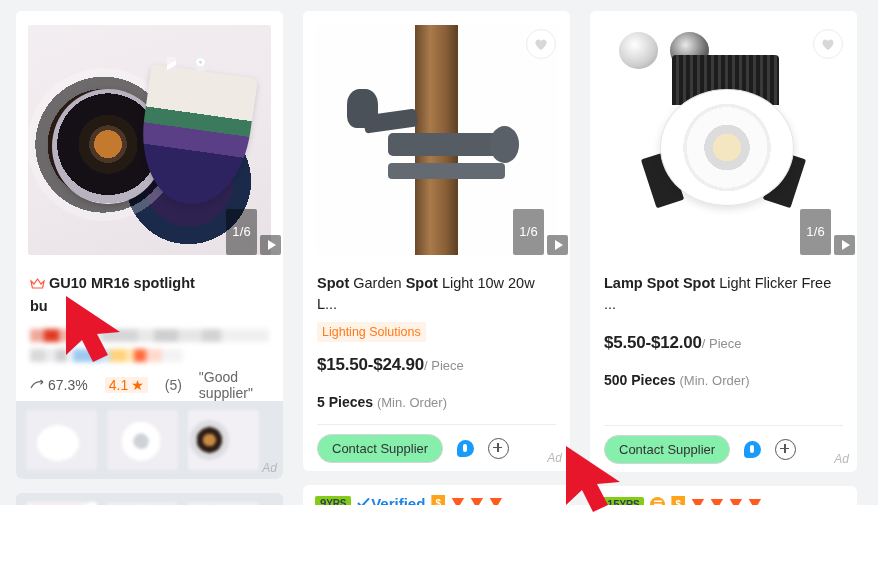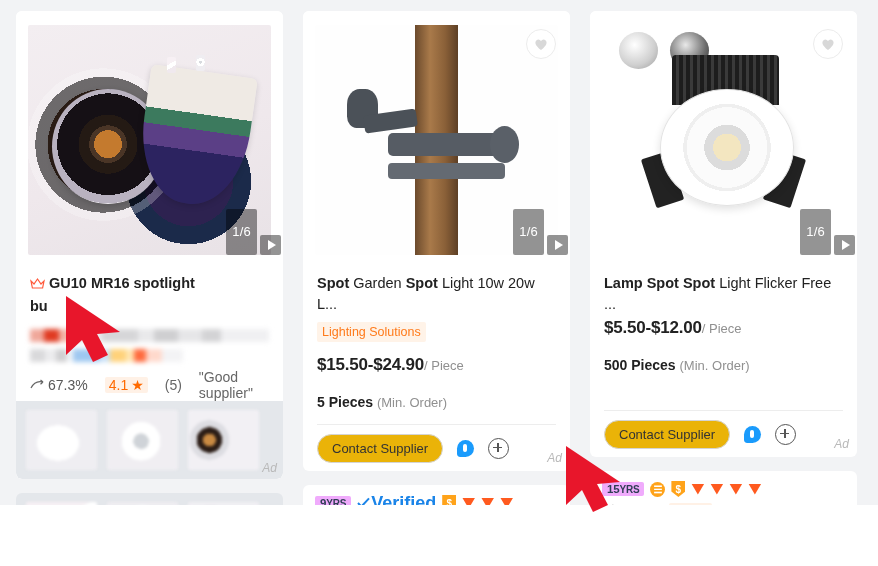--- a/index.html
+++ b/index.html
@@ -90,21 +90,21 @@
   .tag{display:inline-block;margin-top:7px;background:#fff3e8;color:#ff7a1a;
        font-size:12.5px;line-height:18px;padding:1px 5px;border-radius:2px;}
 
   .price{margin-top:13px;font-size:17px;font-weight:bold;color:#222;letter-spacing:-.2px;}
   .price .unit{font-size:13px;font-weight:normal;color:#909090;letter-spacing:0;}
   .moq{margin-top:19px;font-size:14px;font-weight:bold;color:#222;}
   .moq .sub{font-size:13px;font-weight:normal;color:#909090;}
 
   .sep{height:1px;background:#ededed;margin:14px 0 0 0;}
   .actions{display:flex;align-items:center;gap:14px;height:46px;}
-  .contact{border:1px solid #d4d4d4;border-radius:16px;padding:6px 14px;font-size:13px;color:#333;background:#eab308;}
+  .contact{border:1px solid #d4d4d4;border-radius:16px;padding:6px 14px;font-size:13px;color:#333;background:#86efac;}
   .chatico{width:17px;height:17px;border-radius:50% 50% 50% 20%;background:#1a9bfc;position:relative;}
   .chatico:after{content:"";position:absolute;left:6px;top:4px;width:4px;height:8px;background:#fff;border-radius:2px;}
   .plusico{width:19px;height:19px;border-radius:50%;border:1.4px solid #555;position:relative;}
   .plusico:before,.plusico:after{content:"";position:absolute;background:#555;}
   .plusico:before{left:4px;top:8px;width:9px;height:1.4px;}
   .plusico:after{top:4px;left:8px;height:9px;width:1.4px;}
   .adlbl{position:absolute;right:8px;bottom:6px;font-size:12px;color:#b9b9b9;font-style:italic;}
 
   
   .blurblock{margin-top:12px;}
@@ -129,23 +129,23 @@
   .card-partial{background:#fff;border-radius:6px 6px 0 0;padding-top:0;overflow:hidden;}
   .thumbs-p{background:#e4e7eb;padding:9px 10px 0 10px;display:flex;gap:10px;}
   .thumb-p{width:71px;height:52px;border-radius:2px;overflow:hidden;filter:blur(1.6px);}
   .p1{background:linear-gradient(150deg,#f7f0f4 0 40%,#ffffff 40% 62%,#f0e9ee 62% 100%);}
   .p2{background:radial-gradient(circle at 50% 45%,#d7dade 0 15%,#ffffff 15% 42%,#efedf1 42% 100%);}
   .p3{background:radial-gradient(circle at 32% 50%,#c8862f 0 12%,#241912 12% 26%,#e0dfe4 26% 40%,#f1eff3 40% 100%),linear-gradient(90deg,#efeef2,#e6e4ea);}
 
   
   .supplier{background:#fff;border-radius:6px;padding:9px 12px 11px 12px;}
   .badges{display:flex;align-items:center;gap:6px;height:18px;}
-  .yrs{background:#f0abfc;color:#2f3e55;font-size:11.5px;font-weight:bold;padding:1px 5px;border-radius:2px;letter-spacing:-.2px;}
+  .yrs{background:#84cc16;color:#2f3e55;font-size:11.5px;font-weight:bold;padding:1px 5px;border-radius:2px;letter-spacing:-.2px;}
   .yrs small{font-size:10px;}
-  .verified{color:#1a84e8;font-size:18px;font-weight:bold;display:flex;align-items:center;gap:1px;}
+  .verified{color:#1a84e8;font-size:15px;font-weight:bold;display:flex;align-items:center;gap:1px;}
   .shield{width:14px;height:16px;background:#ffa31a;position:relative;
     clip-path:polygon(0 0,100% 0,100% 66%,50% 100%,0 66%);display:flex;align-items:center;justify-content:center;
     color:#fff;font-size:10px;font-weight:bold;}
   .medal{width:15px;height:15px;border-radius:50%;background:#ffa31a;display:flex;align-items:center;justify-content:center;color:#fff;font-size:10px;font-weight:bold;}
   .chev{width:13px;height:11px;background:#ff5a1f;clip-path:polygon(0 0,100% 0,50% 100%);}
   .sup-rate{display:flex;align-items:center;gap:8px;margin-top:5px;font-size:14px;color:#585858;}
 
   
   .cursor{position:absolute;pointer-events:none;}
 </style>
@@ -323,21 +323,21 @@
           <div class="playbtn">
               <i></i>
             </div>
         </div>
 
         <div class="cbody">
           <div class="title">
             <span class="b">Lamp Spot Spot </span><span class="n">Light Flicker Free ...</span>
           </div>
 
-          <div class="price" style="margin-top:3px;">
+          <div class="price" style="margin-top:18px;">
             <span>$5.50-$12.00</span><span class="unit">/ Piece</span>
           </div>
           <div class="moq">
             <span>500 Pieces</span>
             <span class="sub">(Min. Order)</span>
           </div>
 
           <div class="sep" style="margin-top:37px;"></div>
           <div class="actions">
             <button class="contact">Contact Supplier</button>

